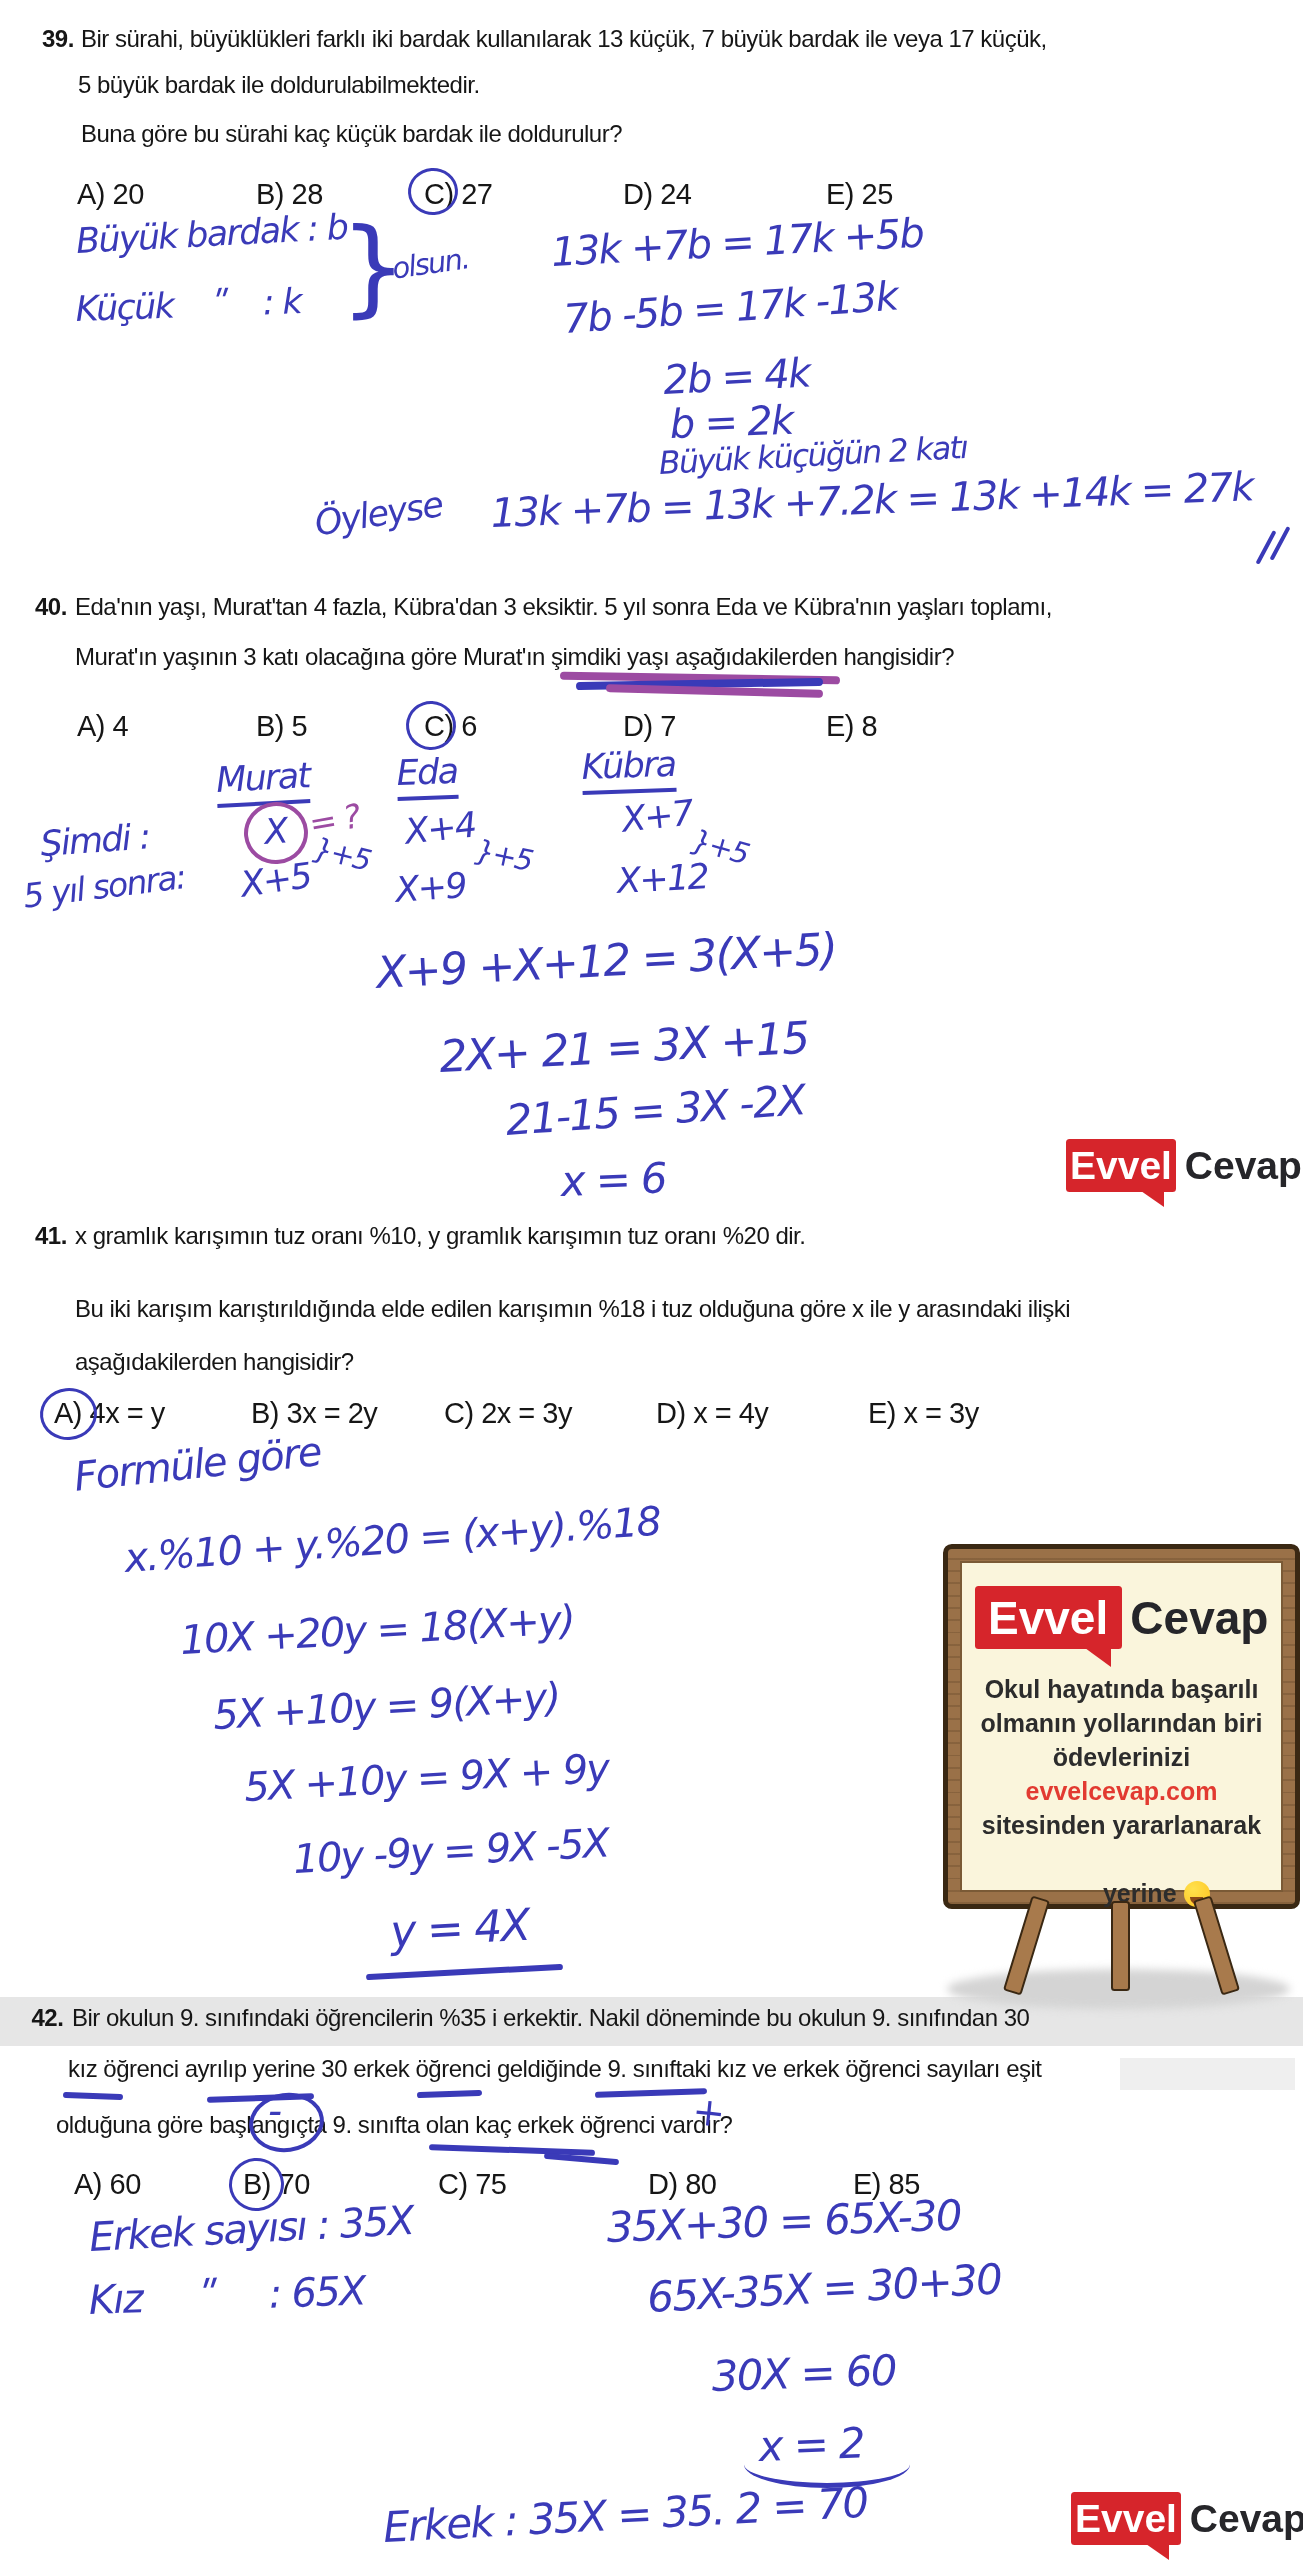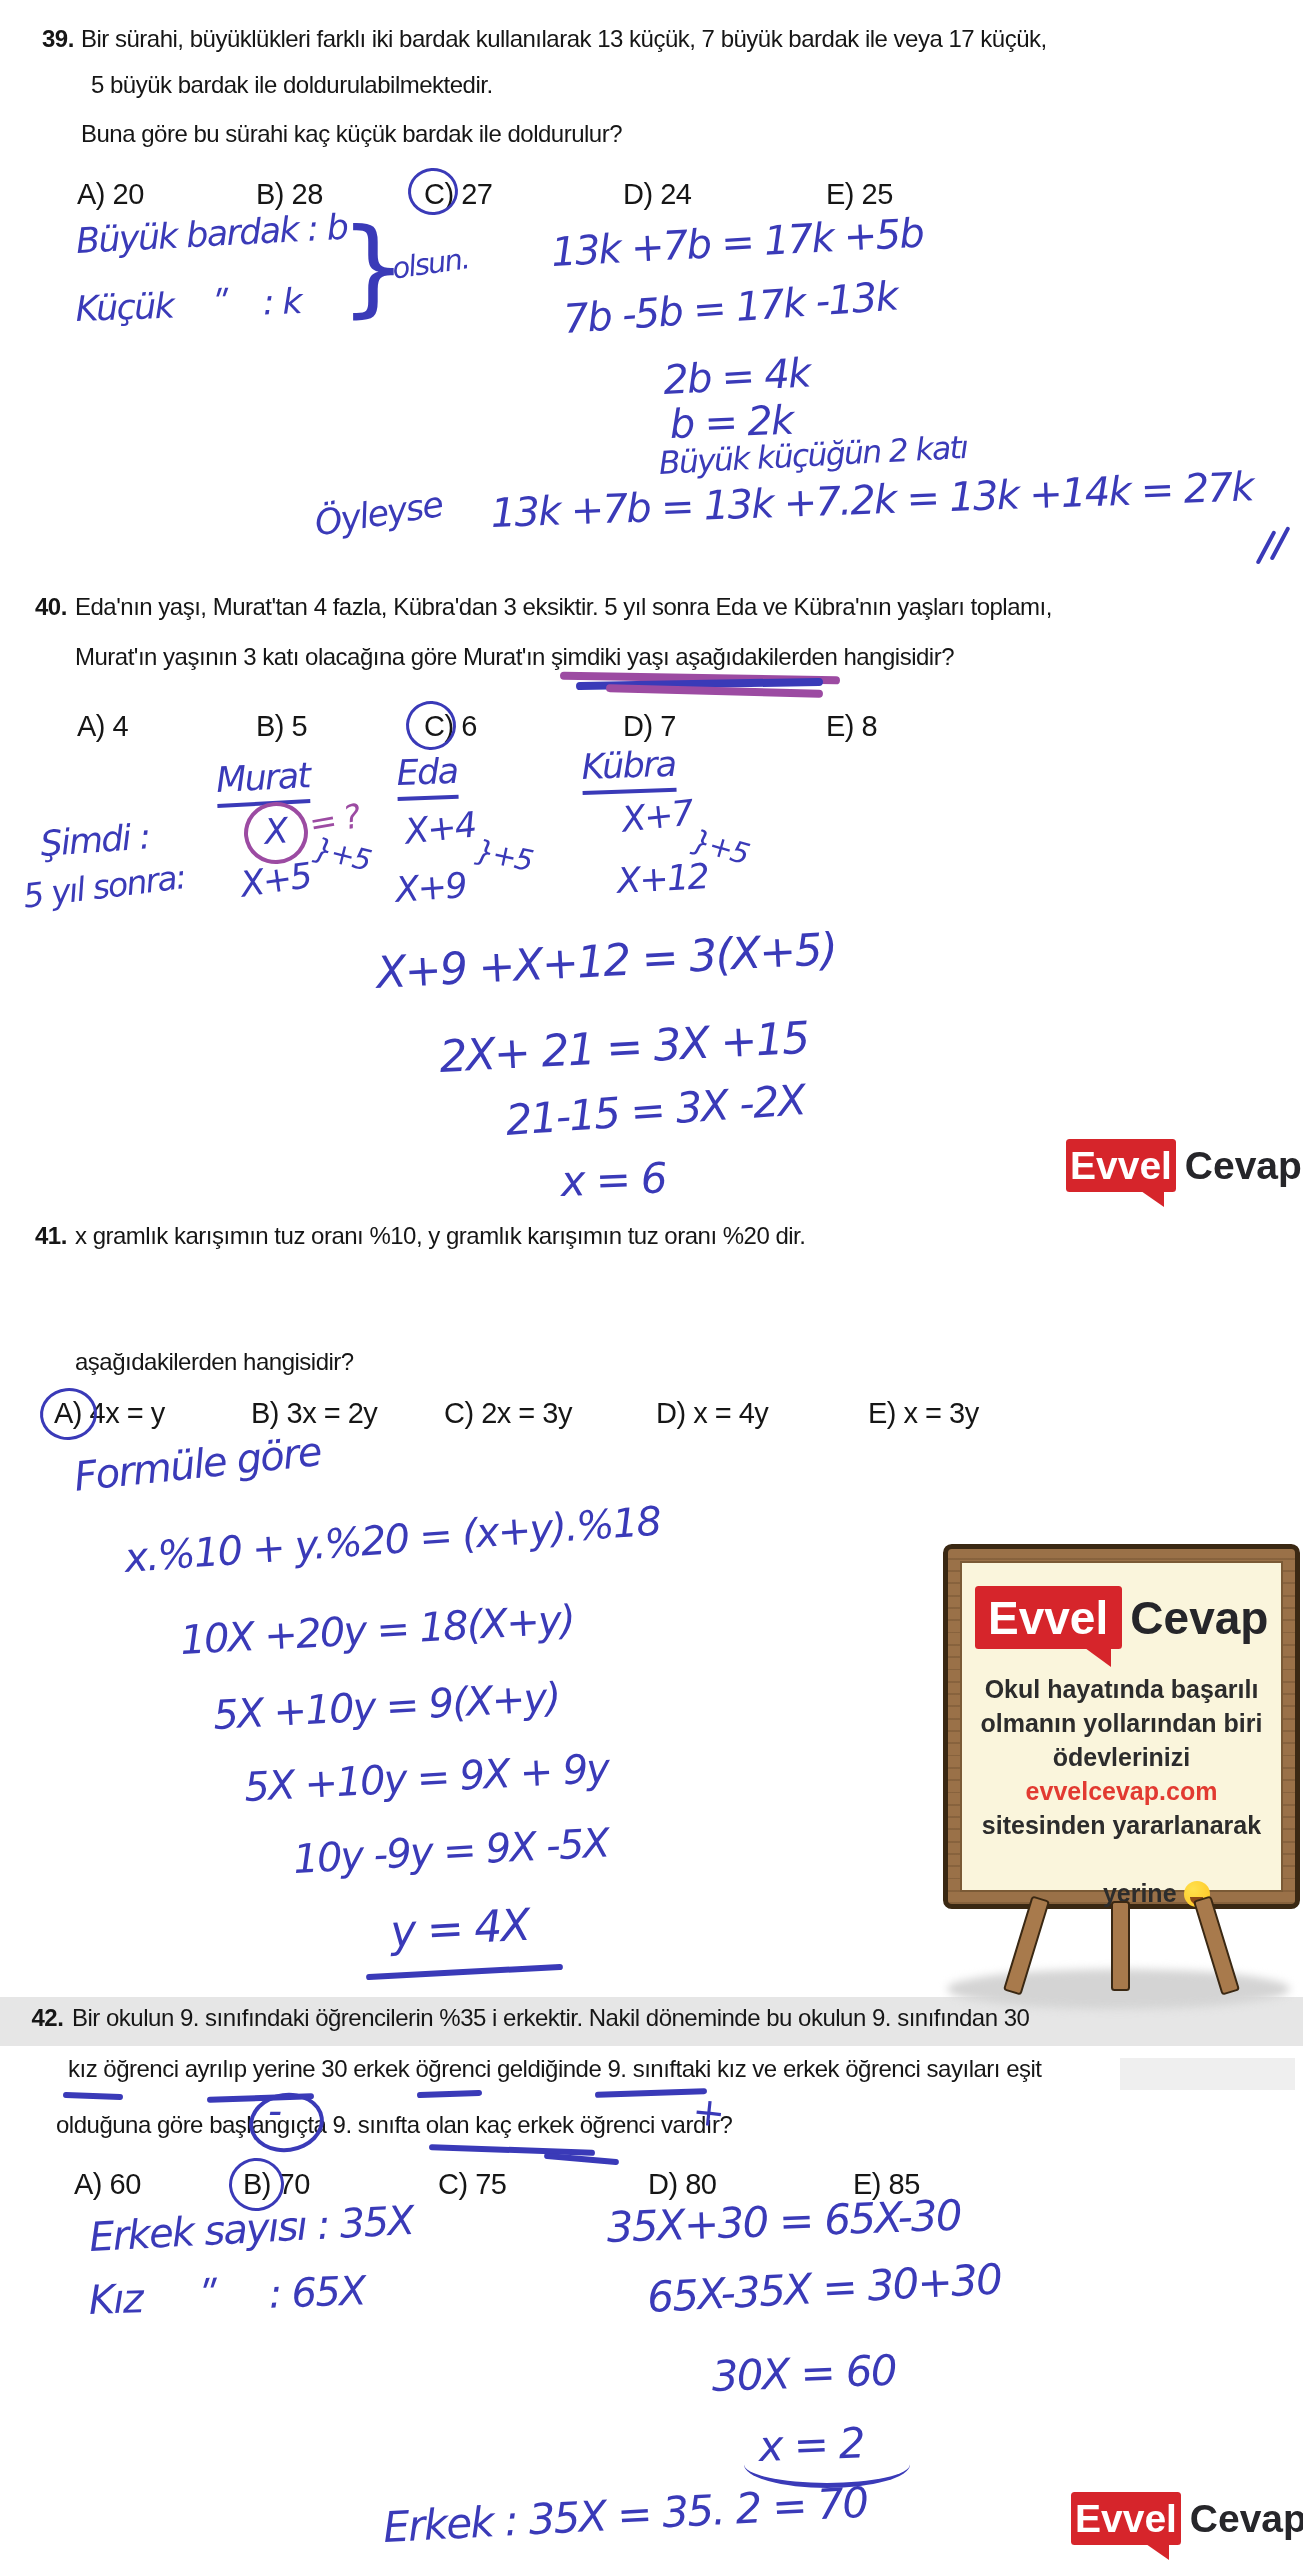--- a/index.html
+++ b/index.html
@@ -76,21 +76,21 @@
   .emoji::after{content:"";position:absolute;left:6.1px;bottom:3.5px;width:13px;height:7px;
     background:#8c4a16;border-radius:0 0 12.3px 12.3px;}
 </style>
 </head>
 <body>
 
 <div id="canvas">
 
   <span class="p qnum" style="left:42px;top:24.5px;">39.</span>
   <span class="p" style="left:81px;top:24.5px;">Bir sürahi, büyüklükleri farklı iki bardak kullanılarak 13 küçük, 7 büyük bardak ile veya 17 küçük,</span>
-  <span class="p" style="left:91px;top:71px;text-align:right;">5 büyük bardak ile doldurulabilmektedir.</span>
+  <span class="p" style="left:78px;top:71px;text-align:right;">5 büyük bardak ile doldurulabilmektedir.</span>
   <span class="p" style="left:81px;top:120px;">Buna göre bu sürahi kaç küçük bardak ile doldurulur?</span>
 
   <span class="p opt" style="left:77px;top:178px;">A) 20</span>
   <span class="p opt" style="left:256px;top:178px;">B) 28</span>
   <span class="p opt" style="left:424px;top:178px;">C) 27</span>
   <span class="p opt" style="left:623px;top:178px;">D) 24</span>
   <span class="p opt" style="left:826px;top:178px;">E) 25</span>
   <div class="acircle" style="left:408px;top:168px;width:44px;height:41px;transform:rotate(-4deg);"></div>
 
   <span class="hw hw-md" style="left:75px;top:221px;transform:rotate(-3deg);">Büyük bardak : b</span>
@@ -145,20 +145,21 @@
   <div class="logo logo-inline" style="left:1066px;top:1139px;">
     <span class="logo-box">
       <span>Evvel</span>
       <span class="logo-tail"></span>
     </span>
     <span class="logo-cevap">Cevap</span>
   </div>
 
   <span class="p qnum" style="left:35px;top:1222px;">41.</span>
   <span class="p" style="left:75px;top:1222px;">x gramlık karışımın tuz oranı %10, y gramlık karışımın tuz oranı %20 dir.</span>
+  <span class="p" style="left:75px;top:1295px;">Bu iki karışım karıştırıldığında elde edilen karışımın %18 i tuz olduğuna göre x ile y arasındaki ilişki</span>
   <span class="p" style="left:75px;top:1348px;">aşağıdakilerden hangisidir?</span>
 
   <span class="p opt" style="left:54px;top:1397px;">A) 4x = y</span>
   <span class="p opt" style="left:251px;top:1397px;">B) 3x = 2y</span>
   <span class="p opt" style="left:444px;top:1397px;">C) 2x = 3y</span>
   <span class="p opt" style="left:656px;top:1397px;">D) x = 4y</span>
   <span class="p opt" style="left:868px;top:1397px;">E) x = 3y</span>
   <div class="acircle" style="left:40px;top:1388px;width:51px;height:46px;transform:rotate(-6deg);"></div>
 
   <span class="hw" style="left:72px;top:1454px;transform:rotate(-6deg);">Formüle göre</span>

